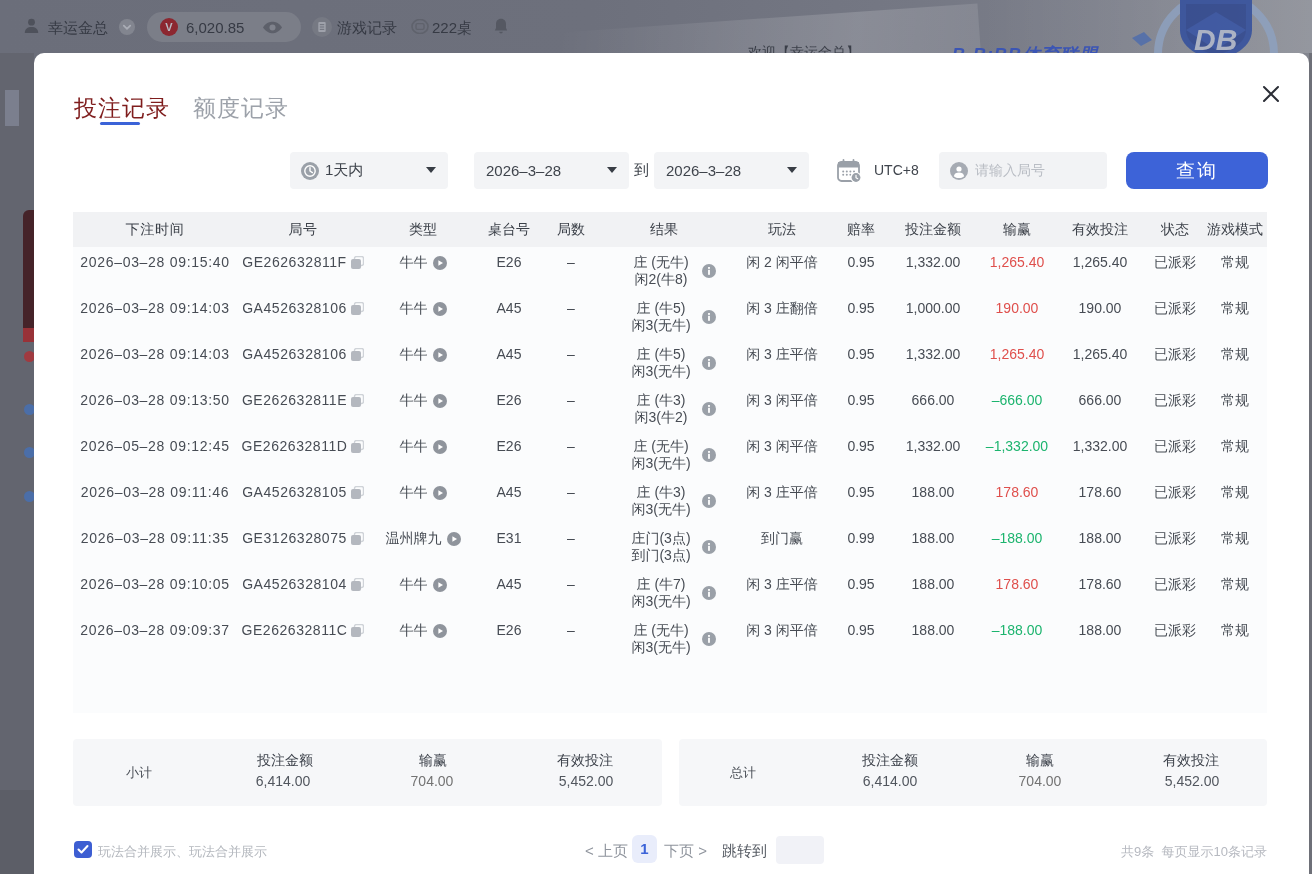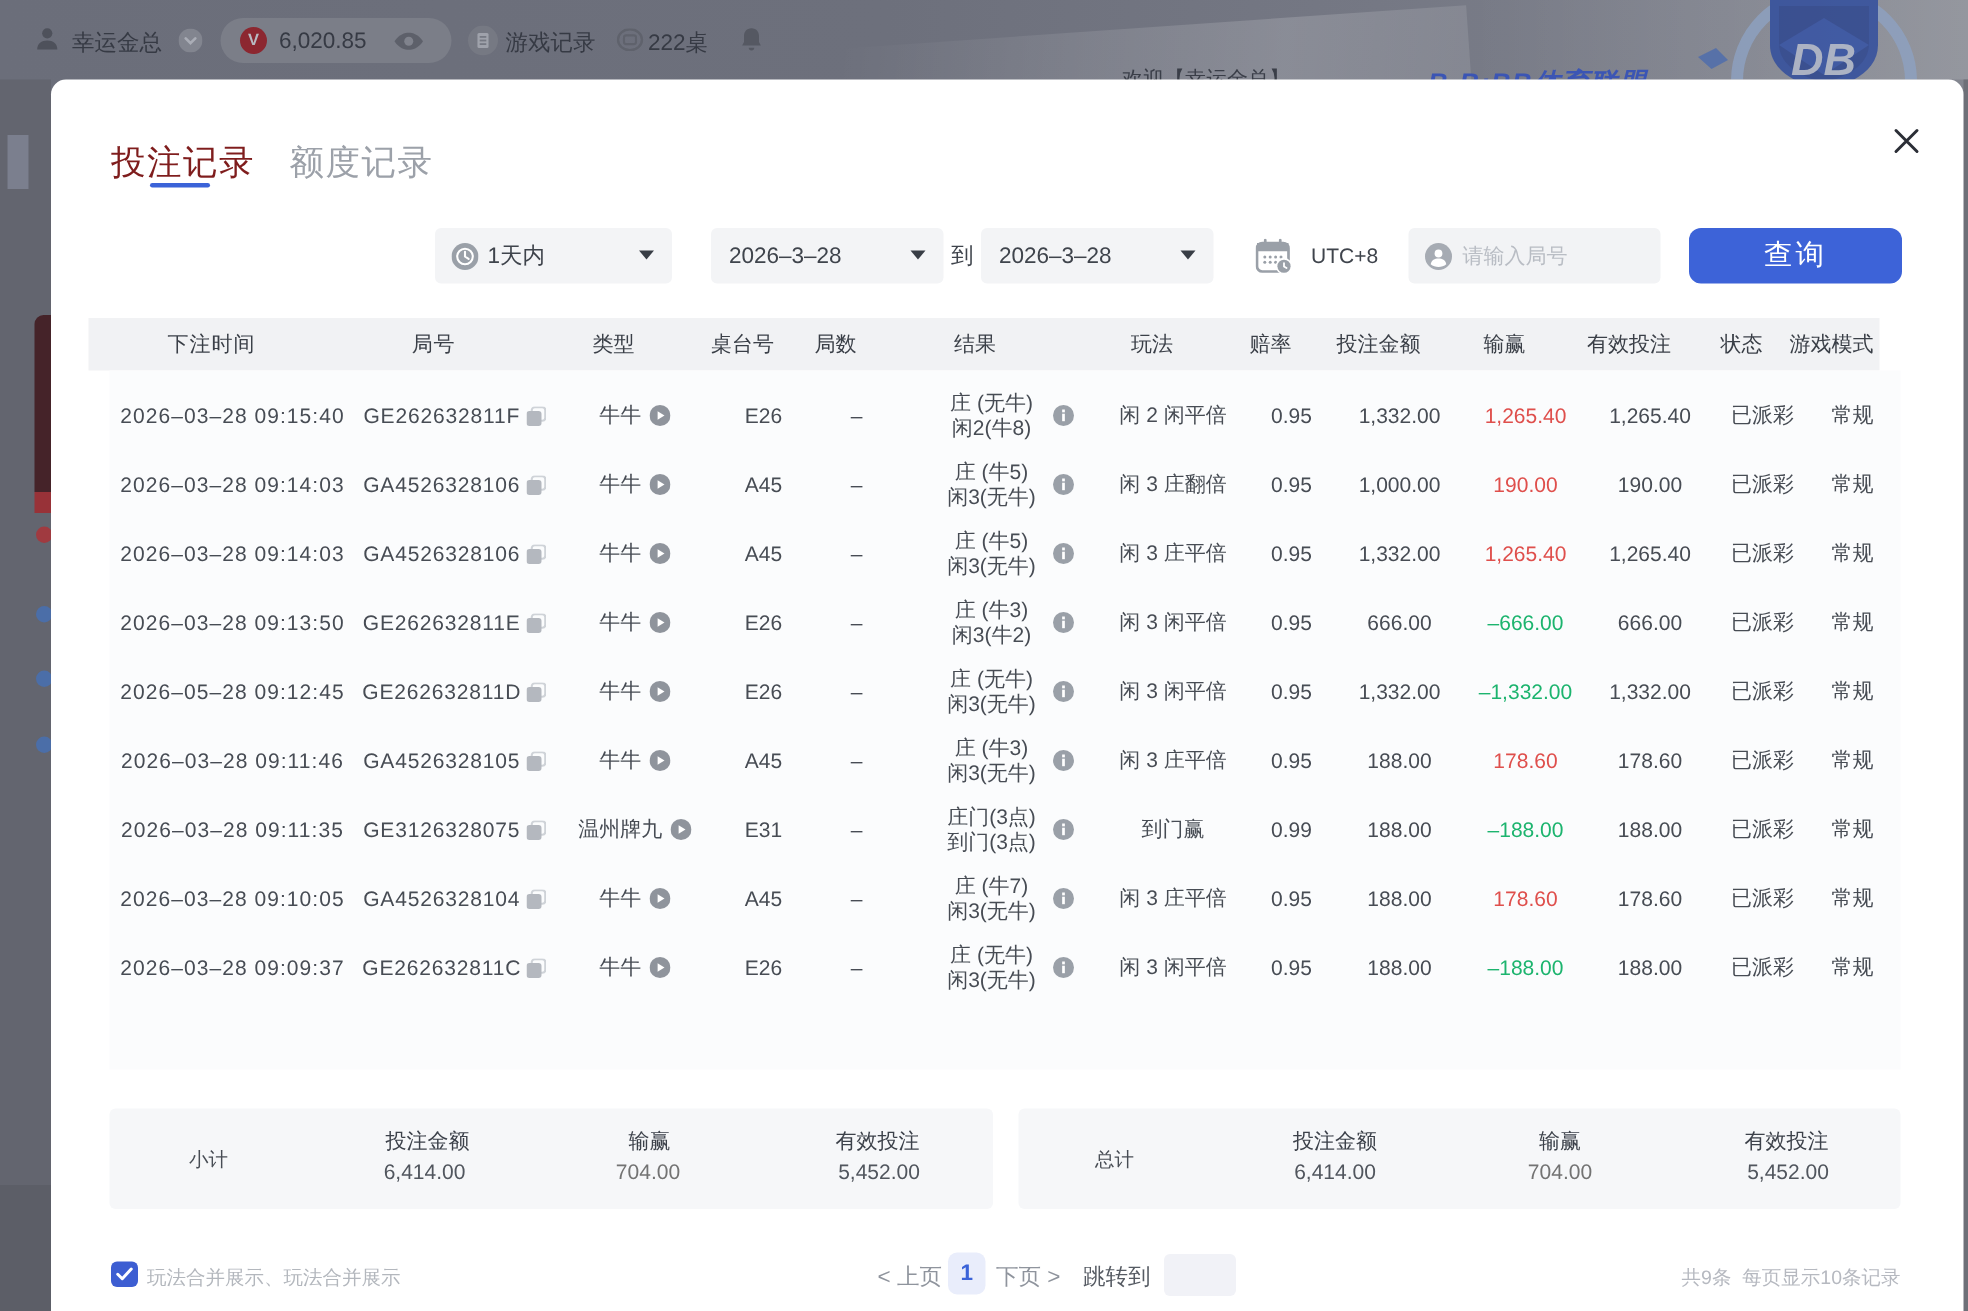--- a/index.html
+++ b/index.html
@@ -25,24 +25,24 @@
 .tab2 { left:159px; top:40px; font-size:23px; color:#9ca1a9; font-weight:400; letter-spacing:1px;}
 .tabline { left:66px; top:69px; width:40px; height:3px; background:#3b63d8; border-radius:2px; }
 
 
 .fbox { top:99px; height:37px; background:#f3f4f6; border-radius:4px;
   display:flex; align-items:center; font-size:15px; color:#3f444c; }
 .caret { width:0; height:0; border-left:5px solid transparent; border-right:5px solid transparent;
   border-top:6px solid #383d45; position:absolute; top:15px; }
 
 
-#thead { left:25px; top:159px; width:1194px; height:35px; background:#f1f2f4;
+#thead { left:39px; top:159px; width:1194px; height:35px; background:#f1f2f4;
   display:flex; align-items:center; font-size:14px; color:#3a3f47; }
 #tbody { left:39px; top:194px; width:1194px; height:466px; background:#fbfcfd; padding-top:7px; }
-.tr { display:flex; align-items:center; height:46px; font-size:14px; color:#474c54; }
+.tr { display:flex; align-items:flex-start; height:46px; font-size:14px; color:#474c54; }
 .td { text-align:center; }
 .c1{width:164px;letter-spacing:.7px}.c2{width:132px;letter-spacing:.55px}.c3{width:108px}.c4{width:64px}.c5{width:60px}
 .c6{width:126px}.c7{width:110px}.c8{width:48px}.c9{width:96px}.c10{width:72px}
 .c11{width:94px}.c12{width:56px}.c13{width:64px}
 .red{color:#df4f4c}.green{color:#1cb46e}
 .res{line-height:17px; font-size:14px; position:relative; left:-3px;}
 .c6w{position:relative;}
 .c6w .info{position:absolute; right:11px; top:50%; margin-top:-7px;}
 
 

